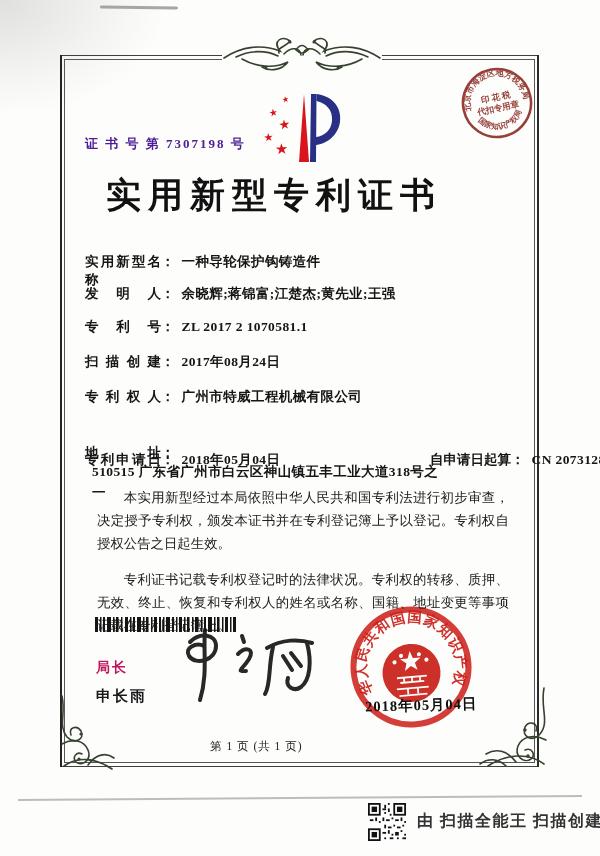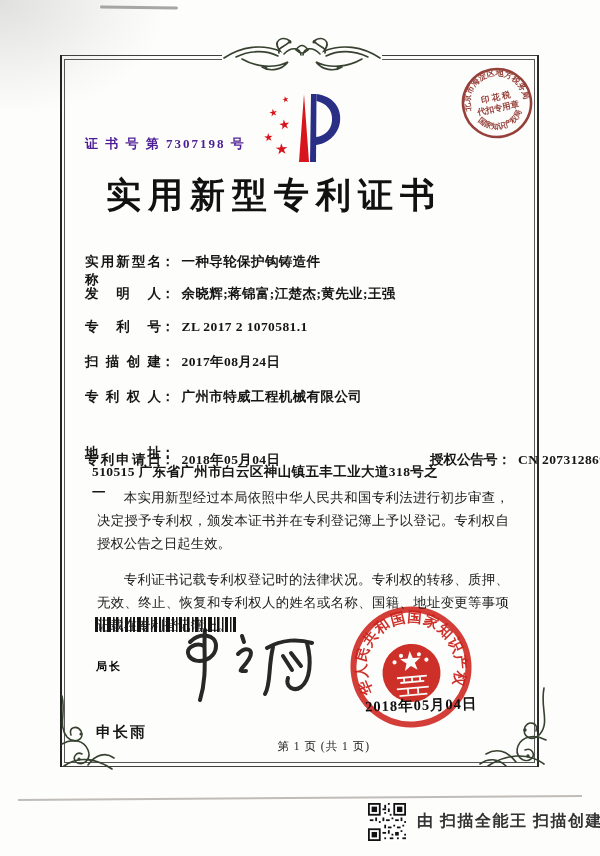--- a/index.html
+++ b/index.html
@@ -29,30 +29,30 @@
   .lbl{display:inline-block;width:76px;text-align:justify;text-align-last:justify;font-weight:700;vertical-align:top;}
   .colon{font-weight:700;}
   .val{font-weight:700;margin-left:7px;letter-spacing:.4px;}
   .val-wrap{display:inline-block;width:352px;vertical-align:top;line-height:1.55;}
   .grant-no{position:absolute;left:345px;top:0;white-space:nowrap;}
   .grant-no .lbl2{font-weight:700;}
   .paragraphs{position:absolute;left:85px;top:474px;width:436px;font-size:13.4px;line-height:1.73;
     text-align:justify;color:#202020;font-weight:500;}
   .paragraphs p{margin:12px;text-indent:2em;}
   .barcode{position:absolute;left:95px;top:617px;}
-  .director-title{position:absolute;left:96px;top:659px;font-size:11px;font-weight:700;
-    font-family:"Liberation Sans","DejaVu Sans",sans-serif;letter-spacing:2px;color:#000000;}
+  .director-title{position:absolute;left:96px;top:659px;font-size:14px;font-weight:700;
+    font-family:"Liberation Sans","DejaVu Sans",sans-serif;letter-spacing:2px;color:#be185d;}
   .director-name{position:absolute;left:96px;top:687px;font-size:15px;font-weight:700;
-    font-family:Liberation Sans, sans-serif;letter-spacing:2px;color:#1a1a1a;margin-top:36px;}
+    font-family:Liberation Sans, sans-serif;letter-spacing:2px;color:#1a1a1a;}
   .signature{position:absolute;left:172px;top:626px;}
   .seal{position:absolute;left:349px;top:605px;mix-blend-mode:multiply;}
   .seal-date{position:absolute;left:365px;top:696px;font-size:14.5px;font-weight:700;letter-spacing:1px;
     color:#101010;transform:rotate(-1.6deg);white-space:nowrap;}
   .tax-stamp{position:absolute;left:456px;top:62px;transform:rotate(-12deg);opacity:.92;}
-  .page-footer{position:absolute;left:210px;top:739px;width:160px;text-align:right;font-size:11.5px;
+  .page-footer{position:absolute;left:210px;top:739px;width:160px;text-align:left;font-size:11.5px;
     letter-spacing:1px;color:#222;}
   .paper-edge{position:absolute;left:18px;top:797px;width:564px;height:1.6px;background:#b5b2ac;
     transform:rotate(-.4deg);opacity:.85;}
   .qr{position:absolute;left:368px;top:803px;}
   .scanner-note{position:absolute;left:417px;top:811px;font-size:16px;color:#333;
     letter-spacing:1.5px;font-weight:600;white-space:nowrap;}
 </style>
 </head>
 <body>
 
@@ -132,21 +132,21 @@
   </div>
   <div class="field-row" style="top:388px;">
     <span class="lbl">专利权人</span><span class="colon">：</span><span class="val">广州市特威工程机械有限公司</span>
   </div>
   <div class="field-row" style="top:408px;margin-top:36px;">
     <span class="lbl">地址</span><span class="colon">：</span><span class="val val-wrap">510515 广东省广州市白云区神山镇五丰工业大道318号之一</span>
   </div>
   <div class="field-row" style="top:451px;">
     <span class="lbl">专利申请日</span><span class="colon">：</span><span class="val">2018年05月04日</span>
     <span class="grant-no">
-      <span class="lbl2">授权公告号</span><span class="colon">：</span><span class="val">CN 207312869 U</span>
+      <span class="lbl2">自申请日起算</span><span class="colon">：</span><span class="val">CN 207312869 U</span>
     </span>
   </div>
 
   <div class="paragraphs">
     <p>本实用新型经过本局依照中华人民共和国专利法进行初步审查，决定授予专利权，颁发本证书并在专利登记簿上予以登记。专利权自授权公告之日起生效。</p>
     <p>专利证书记载专利权登记时的法律状况。专利权的转移、质押、无效、终止、恢复和专利权人的姓名或名称、国籍、地址变更等事项记载在专利登记簿上。</p>
   </div>
 
   <svg class="barcode" width="142" height="15" viewBox="0 0 142 15">
     <g fill="#151515">

